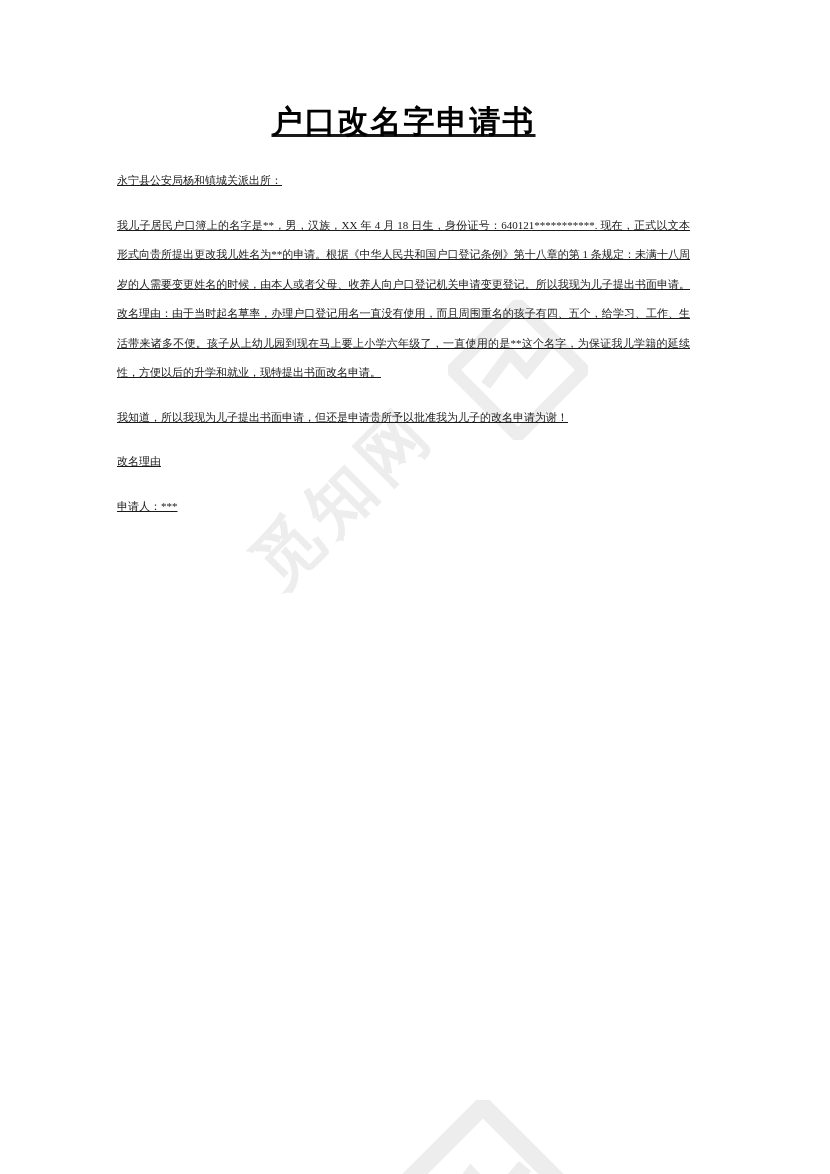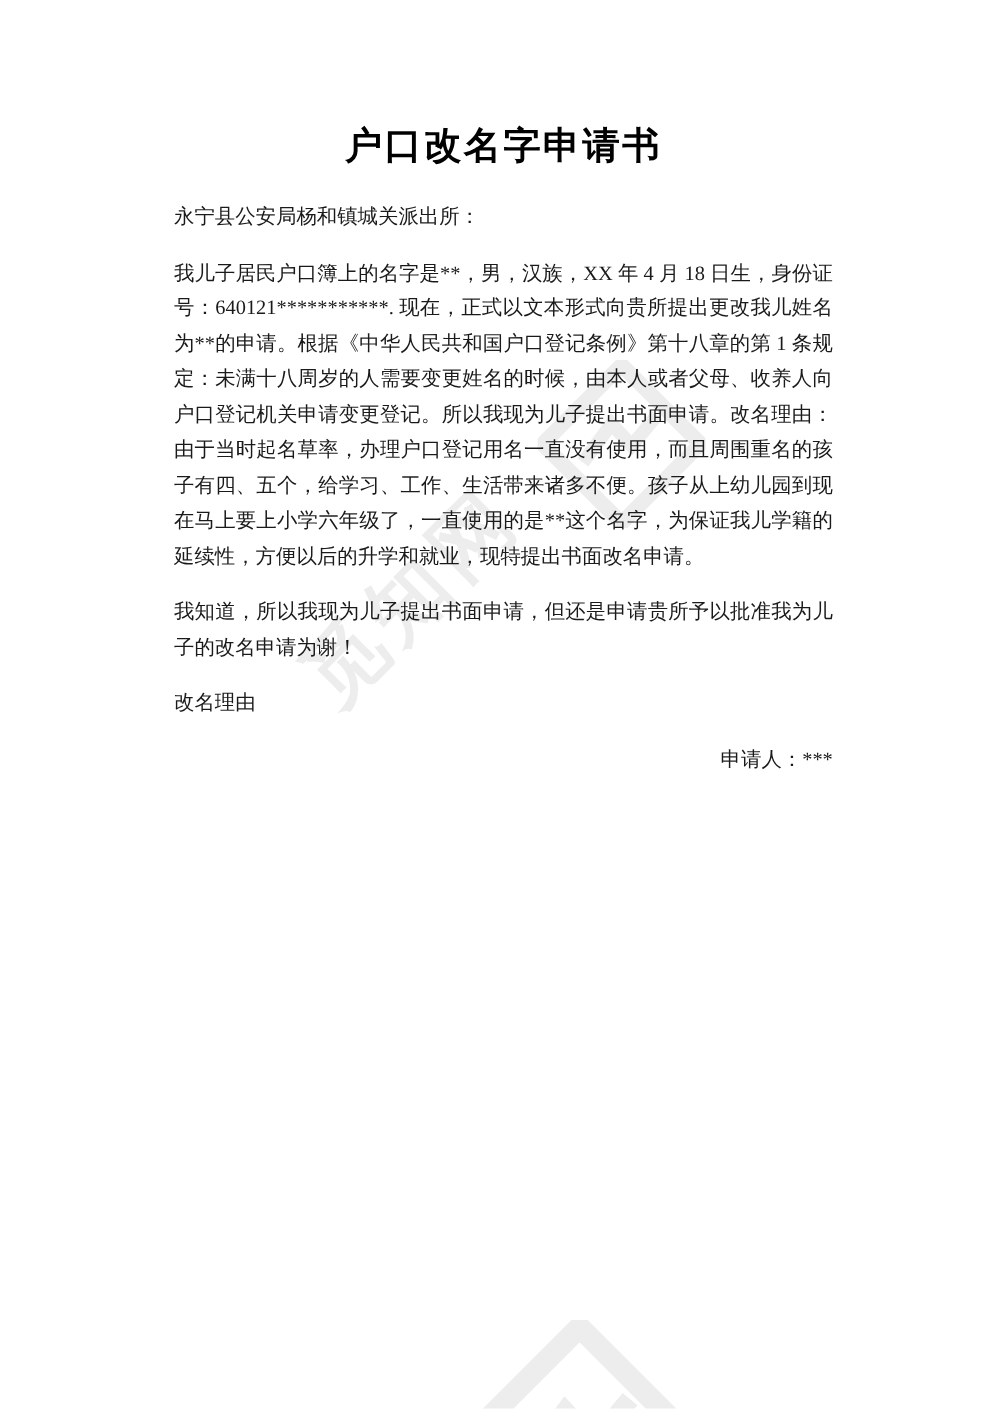--- a/index.html
+++ b/index.html
@@ -43,45 +43,46 @@
   .wm-logo-bottom {
     left: 383px;
     top: 1100px;
     width: 200px;
     height: 200px;
   }
   
   .content {
     position: absolute;
     z-index: 1;
-    left: 128px;
+    left: 112px;
     top: 0;
     width: 583px;
+    text-decoration: underline;
   }
   .doc-title {
     margin: 103px 0 0 0;
     font-size: 31px;
     line-height: 38px;
     font-weight: bold;
     text-align: center;
     letter-spacing: 2px;
     color: #000000;
   }
   .content p {
-    margin: 17px;
-    font-size: 17px;
+    margin: 5px;
+    font-size: 11px;
     line-height: 29.5px;
   }
   .salutation { margin-top: 25px !important; }
   .body-para {
     margin-top: 15px !important;
     text-align: justify;
   }
   .closing   { margin-top: 15px !important; }
-  .signature { margin-top: 15px !important; text-align: right; }
+  .signature { margin-top: 15px !important; }
 </style>
 </head>
 <body>
 
 <div class="page">
 
   <svg class="wm wm-logo-center" viewBox="0 0 100 100" aria-hidden="true">
     <path d="M50 3 L97 50 L50 97 L3 50 Z" fill="none" stroke="#ededed" stroke-width="9"></path>
     <path d="M27 61 L44 38 L56 51 L71 33" fill="none" stroke="#ededed" stroke-width="8"></path>
   </svg>

